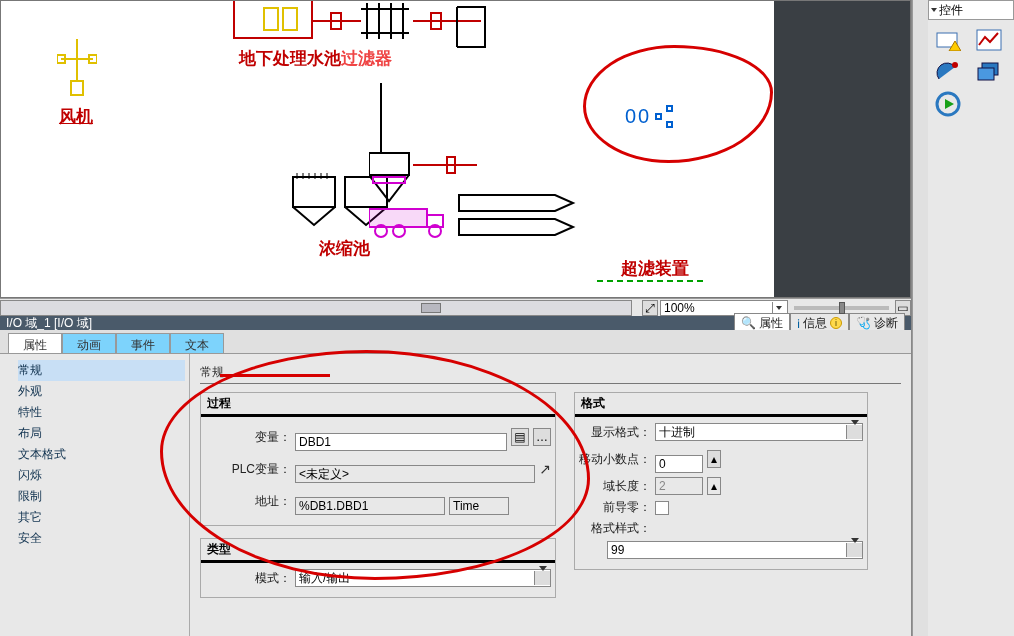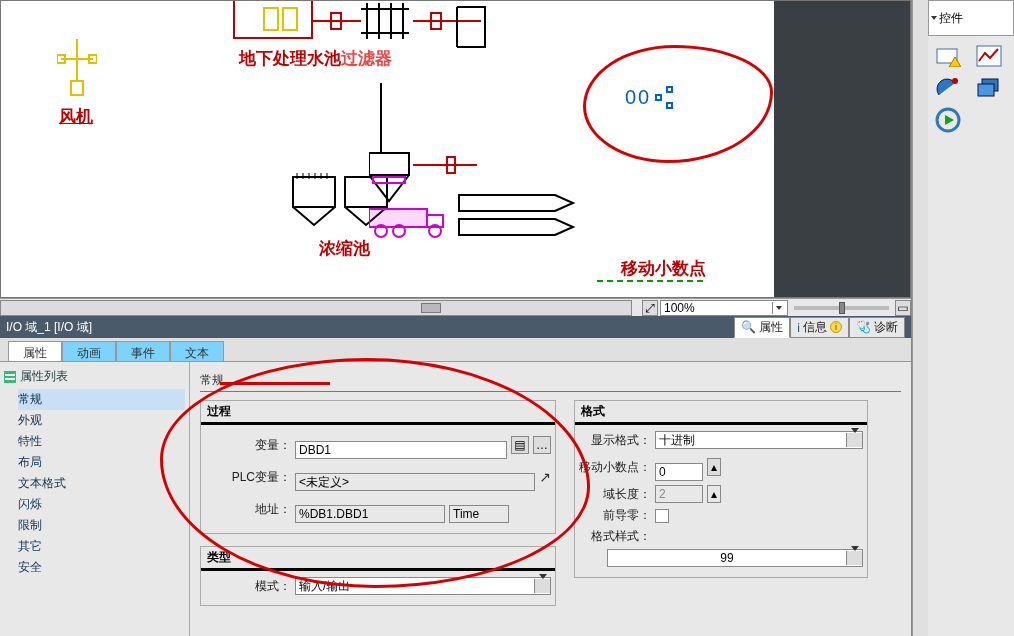--- a/index.html
+++ b/index.html
@@ -9,21 +9,21 @@
   .canvas-pane { height: 298px; background: #fff; position: relative; border: 1px solid #777; overflow: hidden; }
   .canvas-scroll-h { height: 16px; background: #dcdce0; border:1px solid #888; display:flex; align-items:center; }
   .canvas-scroll-h .thumb { width: 20px; height: 10px; background:#b8b8c0; border:1px solid #777; margin-left: 420px; }
   .strip { height: 18px; background: #e8e8e8; border-top:1px solid #999; display:flex; align-items:center; gap:2px; }
   .zoom-box { width: 128px; height:16px; background:#fff; border:1px solid #888; display:flex; align-items:center; padding:0 3px; }
   .zoom-box .drop { width:12px; height:12px; border-left:1px solid #888; margin-left:auto; display:flex; align-items:center; justify-content:center; }
   .zoom-slider { width:95px; height:4px; background:#bbb; position:relative; margin:0 4px;}
   .zoom-slider .knob { position:absolute; left:45px; top:-4px; width:6px; height:12px; background:#888; border:1px solid #555;}
   .btn16 { width:16px; height:16px; border:1px solid #888; background:#ddd; display:flex; align-items:center; justify-content:center; }
 
-  .obj-title { background: #4a5a6a; color:#fff; height:22px; display:flex; align-items:center; padding:0 6px; }
+  .obj-title { background: #4a5a6a; color:#fff; height:14px; display:flex; align-items:center; padding:0 6px; }
   .tabs-right { margin-left:auto; display:flex; }
   .tab-r { background:#e8e8e8; color:#222; border:1px solid #888; padding:1px 6px; display:flex; align-items:center; gap:3px; }
   .tab-r.active { background:#fff; border-bottom:1px solid #fff; }
   .info-badge { width:12px; height:12px; border-radius:50%; background:#ffd94a; border:1px solid #cc9a00; color:#5a4a00; font-size:9px; display:flex; align-items:center; justify-content:center; }
 
   .prop-tabs { height:24px; background:#e0e0e0; display:flex; border-bottom:1px solid #999; padding-top:3px; padding-left:8px; gap:0;}
   .prop-tab { padding:3px 14px; background:#7dd3fc; border:1px solid #999; border-bottom:none; color:#333; }
   .prop-tab.active { background:#fff; }
 
   .prop-body { flex:1; display:flex; background:#e8e8e8; }
@@ -47,21 +47,21 @@
   .txt.ro { background:#e8e8e8; }
   .mini-btn { width:18px; height:18px; border:1px solid #888; background:#ddd; display:flex; align-items:center; justify-content:center; }
   .combo { flex:1; height:18px; background:#fff; border:1px solid #888; display:flex; align-items:center; }
   .combo.ro { background:#e8e8e8; color:#888;}
   .combo .val { flex:1; padding:0 3px;}
   .combo .dd { width:16px; border-left:1px solid #888; text-align:center; background:#ddd; }
   .chk { width:14px; height:14px; border:1px solid #888; background:#fff; }
 
   .side-panel { width:86px; background:#e8e8e8; display:flex; flex-direction:column; }
   .side-bar { width:16px; background:#e0e0e0; border-left:1px solid #999;}
-  .side-head { height:36px; background:#fff; border:1px solid #999; display:flex; align-items:center; padding:0 2px; gap:2px;}
+  .side-head { height:20px; background:#fff; border:1px solid #999; display:flex; align-items:center; padding:0 2px; gap:2px;}
   .side-icons { display:grid; grid-template-columns:1fr 1fr; gap:8px; padding:8px 6px; }
   .side-icons .ic { width:28px; height:24px; display:flex; align-items:center; justify-content:center; }
 
   
   .sch { position:absolute; }
   .lab { position:absolute; font-size:17px; font-weight:bold; }
   .annot { position:absolute; border:3px solid #d60000; border-radius:50%; }
 
   svg { display:block; }
   .tri-down { width:0;height:0;border-left:4px solid transparent;border-right:4px solid transparent;border-top:5px solid #333;}
@@ -165,28 +165,28 @@
         </g>
       </svg>
 
       <svg class="sch" style="left:456px; top:186px;" width="140" height="50">
         <g stroke="#000" stroke-width="2" fill="none">
           <path d="M2 8 h96 l18 8 l-18 8 h-96 z"></path>
           <path d="M2 32 h96 l18 8 l-18 8 h-96 z"></path>
         </g>
       </svg>
 
-      <div class="lab" style="left:620px; top:256px; color:#c00000;">移动小数点</div>
+      <div class="lab" style="left:620px; top:256px; color:#c00000;">超滤装置</div>
       <svg class="sch" style="left:596px; top:274px;" width="110" height="20">
         <g stroke="#00a000" stroke-width="2" fill="none">
             <line x1="0" y1="6" x2="110" y2="6" stroke-dasharray="6 4"></line>
           </g>
       </svg>
 
-      <div class="sch" style="left:624px; top:85px; display:flex; align-items:center; gap:4px;">
+      <div class="sch" style="left:624px; top:104px; display:flex; align-items:center; gap:4px;">
         <span style="color:#0060d0; font-size:20px; letter-spacing:2px;">00</span>
         <span style="width:7px;height:7px;border:2px solid #0060d0;display:inline-block;"></span>
         <span style="display:inline-flex;flex-direction:column;gap:9px;">
           <span style="width:7px;height:7px;border:2px solid #0060d0;display:inline-block;"></span>
           <span style="width:7px;height:7px;border:2px solid #0060d0;display:inline-block;"></span>
         </span>
       </div>
 
       <div class="annot" style="left:582px; top:44px; width:190px; height:118px; border-radius:48% 52% 55% 45% / 52% 40% 60% 48%;"></div>
     </div>
@@ -230,24 +230,20 @@
 
     <div class="prop-tabs">
       <div class="prop-tab active">属性</div>
       <div class="prop-tab">动画</div>
       <div class="prop-tab">事件</div>
       <div class="prop-tab">文本</div>
     </div>
 
     <div class="prop-body">
       <div class="prop-nav">
-        <div class="prop-nav-title">
-          <span class="list-ic"></span>
-          <span>属性列表</span>
-        </div>
         <ul>
           <li class="sel">常规</li>
           <li>外观</li>
           <li>特性</li>
           <li>布局</li>
           <li>文本格式</li>
           <li>闪烁</li>
           <li>限制</li>
           <li>其它</li>
           <li>安全</li>
@@ -334,21 +330,21 @@
                   <div class="mini-btn" style="width:14px;background:#e8e8e8;">▴</div>
                 </div>
                 <div class="row">
                   <div class="lbl">前导零：</div>
                   <div class="chk"></div>
                 </div>
                 <div class="row">
                   <div class="lbl">格式样式：</div>
                 </div>
                 <div class="row">
-                  <div class="combo" style="margin-left:28px;text-align:center;">
+                  <div class="combo" style="margin-left:28px;">
                     <span class="val">99</span>
                     <span class="dd"><span class="tri-down"></span></span>
                   </div>
                 </div>
               </div>
             </div>
           </div>
         </div>
       </div>
     </div>

